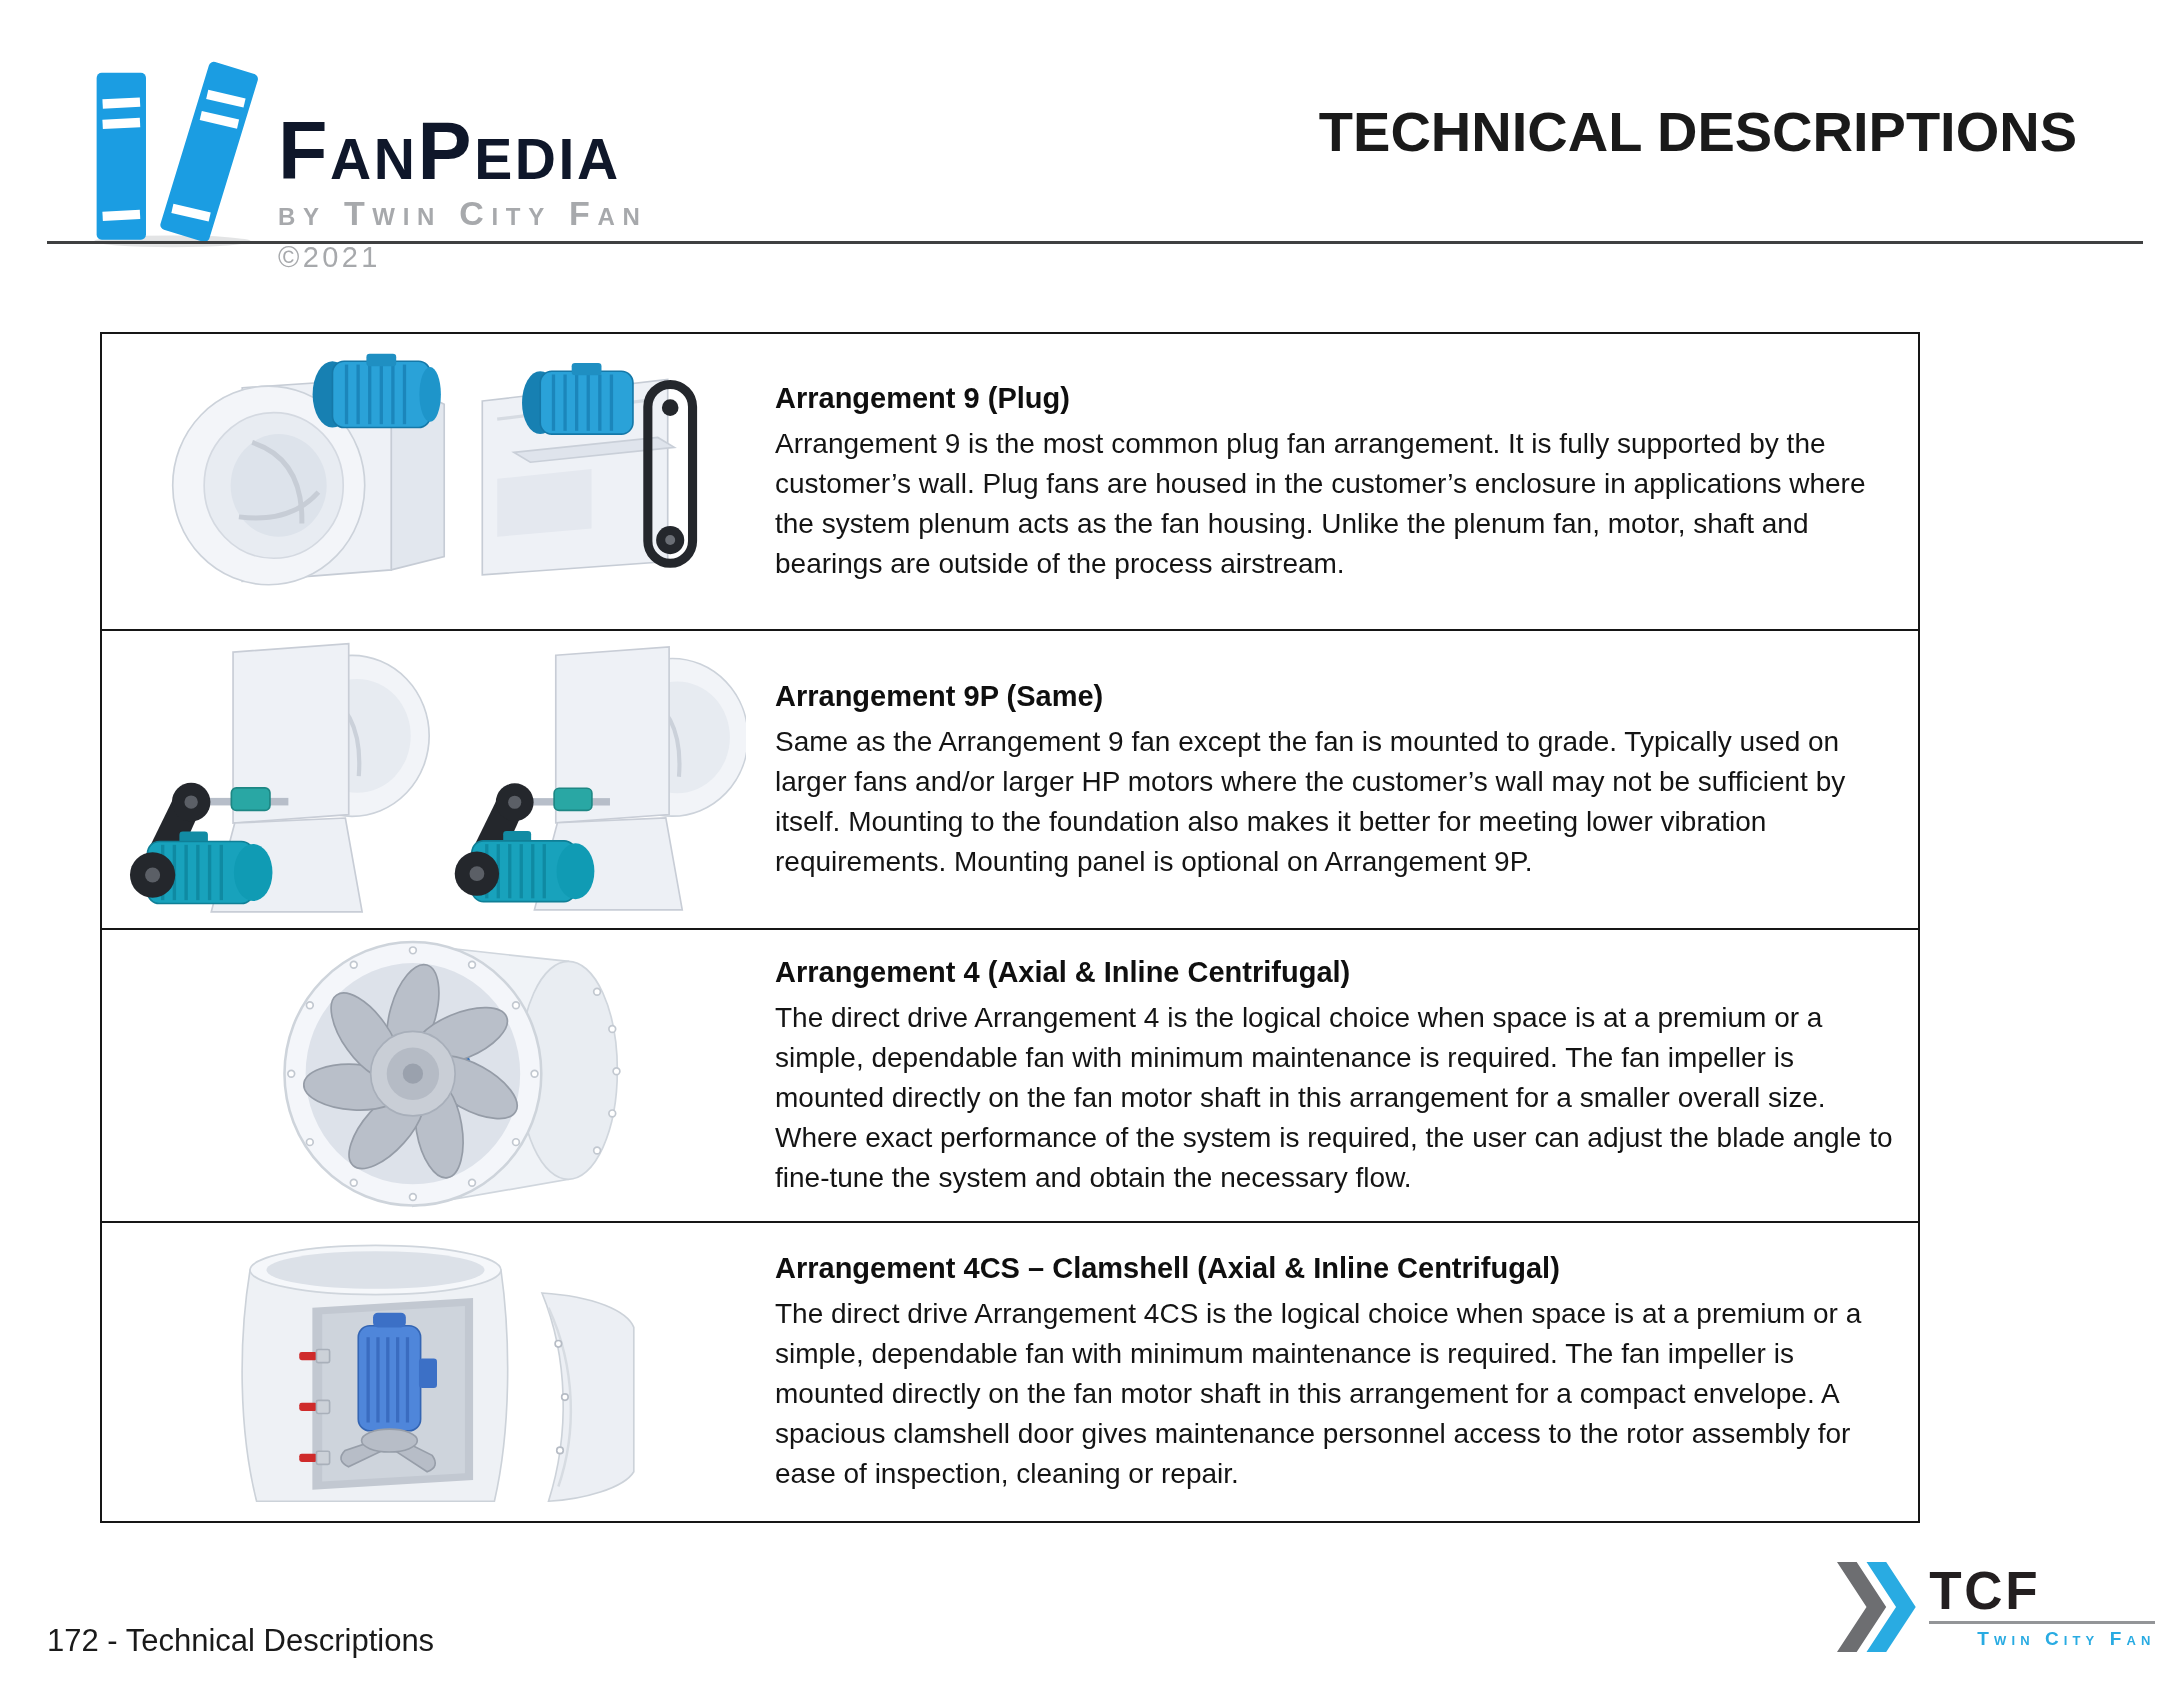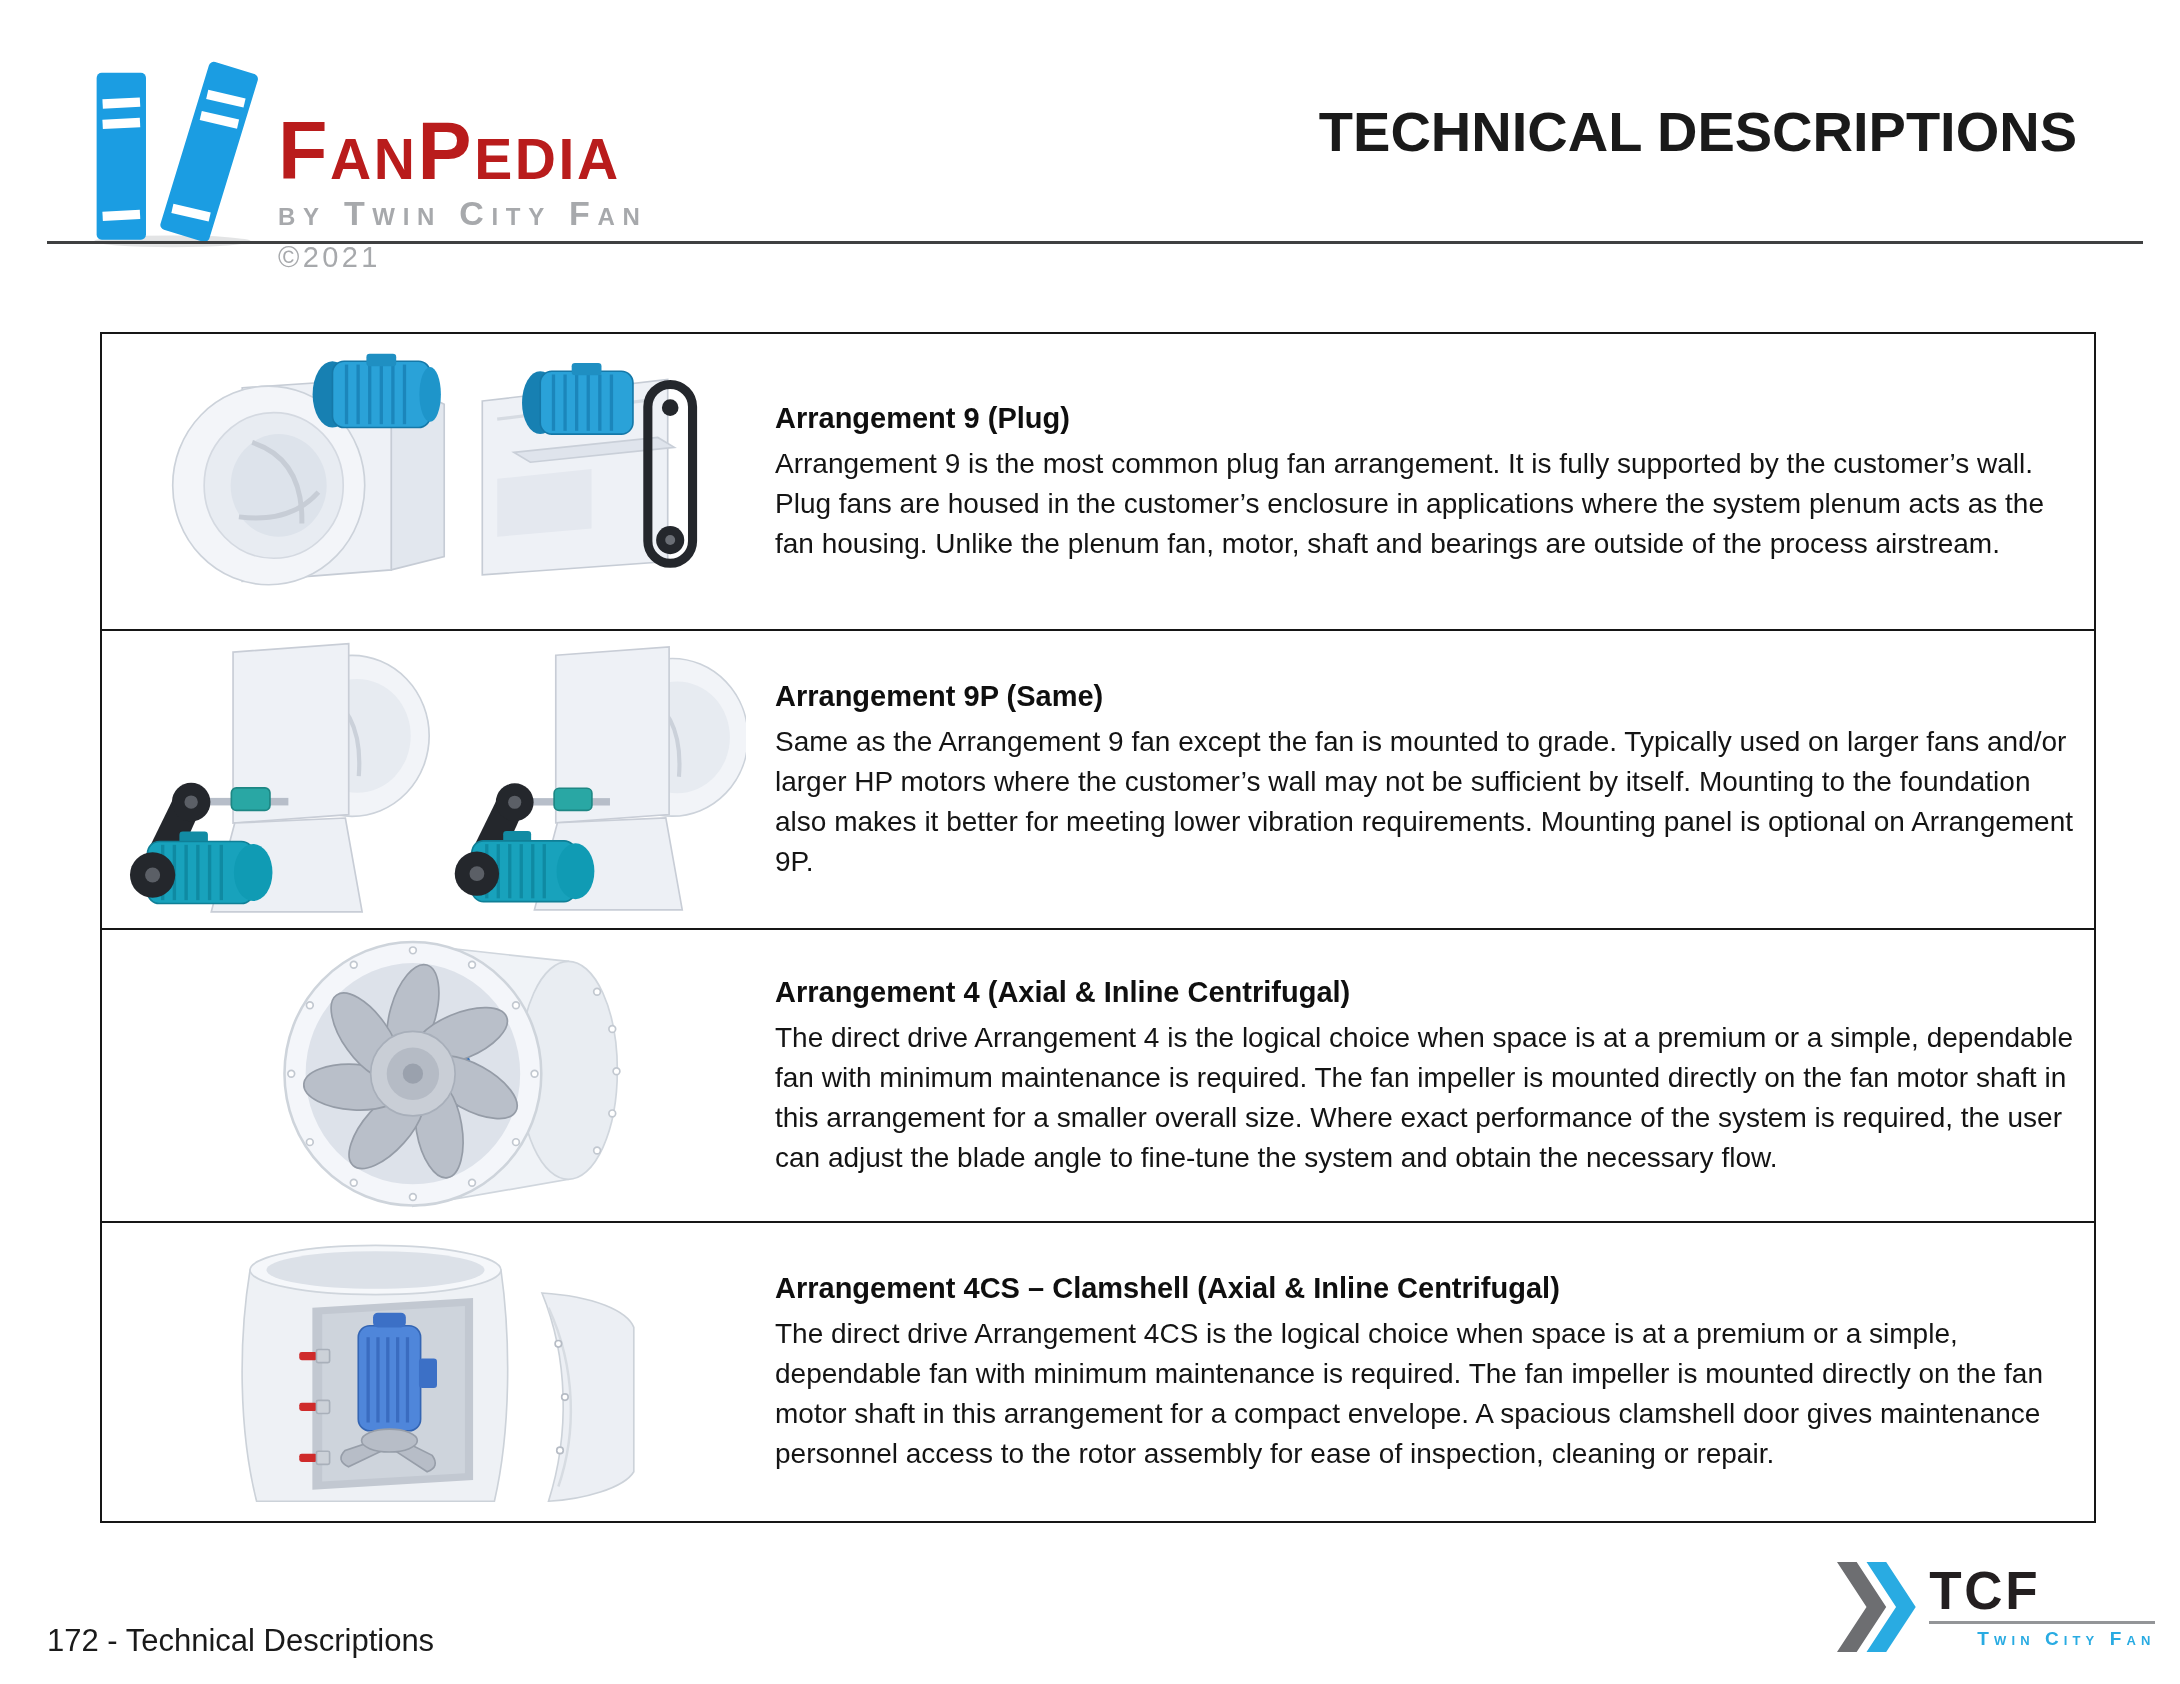--- a/index.html
+++ b/index.html
@@ -12,21 +12,21 @@
     color:#111111;
     overflow:hidden;
   }
 
   
   .brand{position:absolute;left:83px;top:49px;display:flex;align-items:flex-start;}
   .books-svg{width:183px;height:200px;flex:none;}
   .brand-text{margin-left:12px;padding-top:66px;}
   .brand-title{
     font-size:81px;font-weight:700;line-height:.9;
-    font-variant:small-caps;letter-spacing:2.6px;color:#b91c1c;
+    font-variant:small-caps;letter-spacing:2.6px;color:#0f172a;
   }
   .brand-subtitle{
     margin-top:8px;
     font-size:34px;font-weight:700;font-variant:small-caps;
     letter-spacing:7.7px;color:#a7a9ac;line-height:1;
   }
   .brand-copyright{
     margin-top:13px;
     font-size:29px;color:#a7a9ac;letter-spacing:3.4px;line-height:1;
   }
@@ -35,21 +35,21 @@
     font-size:56px;font-weight:700;letter-spacing:0px;color:#1a1a1a;
     line-height:1;
   }
   .header-rule{
     position:absolute;left:47px;right:38px;top:241px;height:3.4px;
     background:#3f4041;
   }
 
   
   .arrangements-table{
-    position:absolute;left:100px;top:332px;width:1996px;height:1191px;
+    position:absolute;left:100px;top:332px;width:1820px;height:1191px;
     border:2.6px solid #161616;
     display:grid;
     grid-template-rows:348fr 352fr 345fr 353fr;
     box-sizing:border-box;
     background:#ffffff;
   }
   .arr-row{display:flex;align-items:stretch;min-height:0;}
   .arr-row + .arr-row{border-top:2.6px solid #161616;}
   .cell-image{
     flex:none;width:673px;display:flex;align-items:center;

